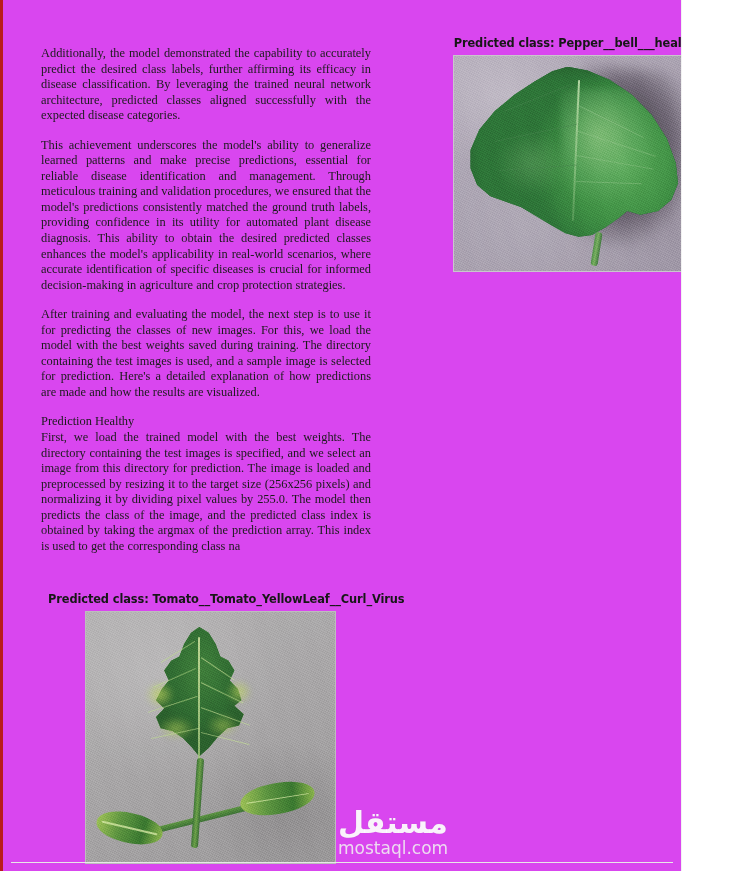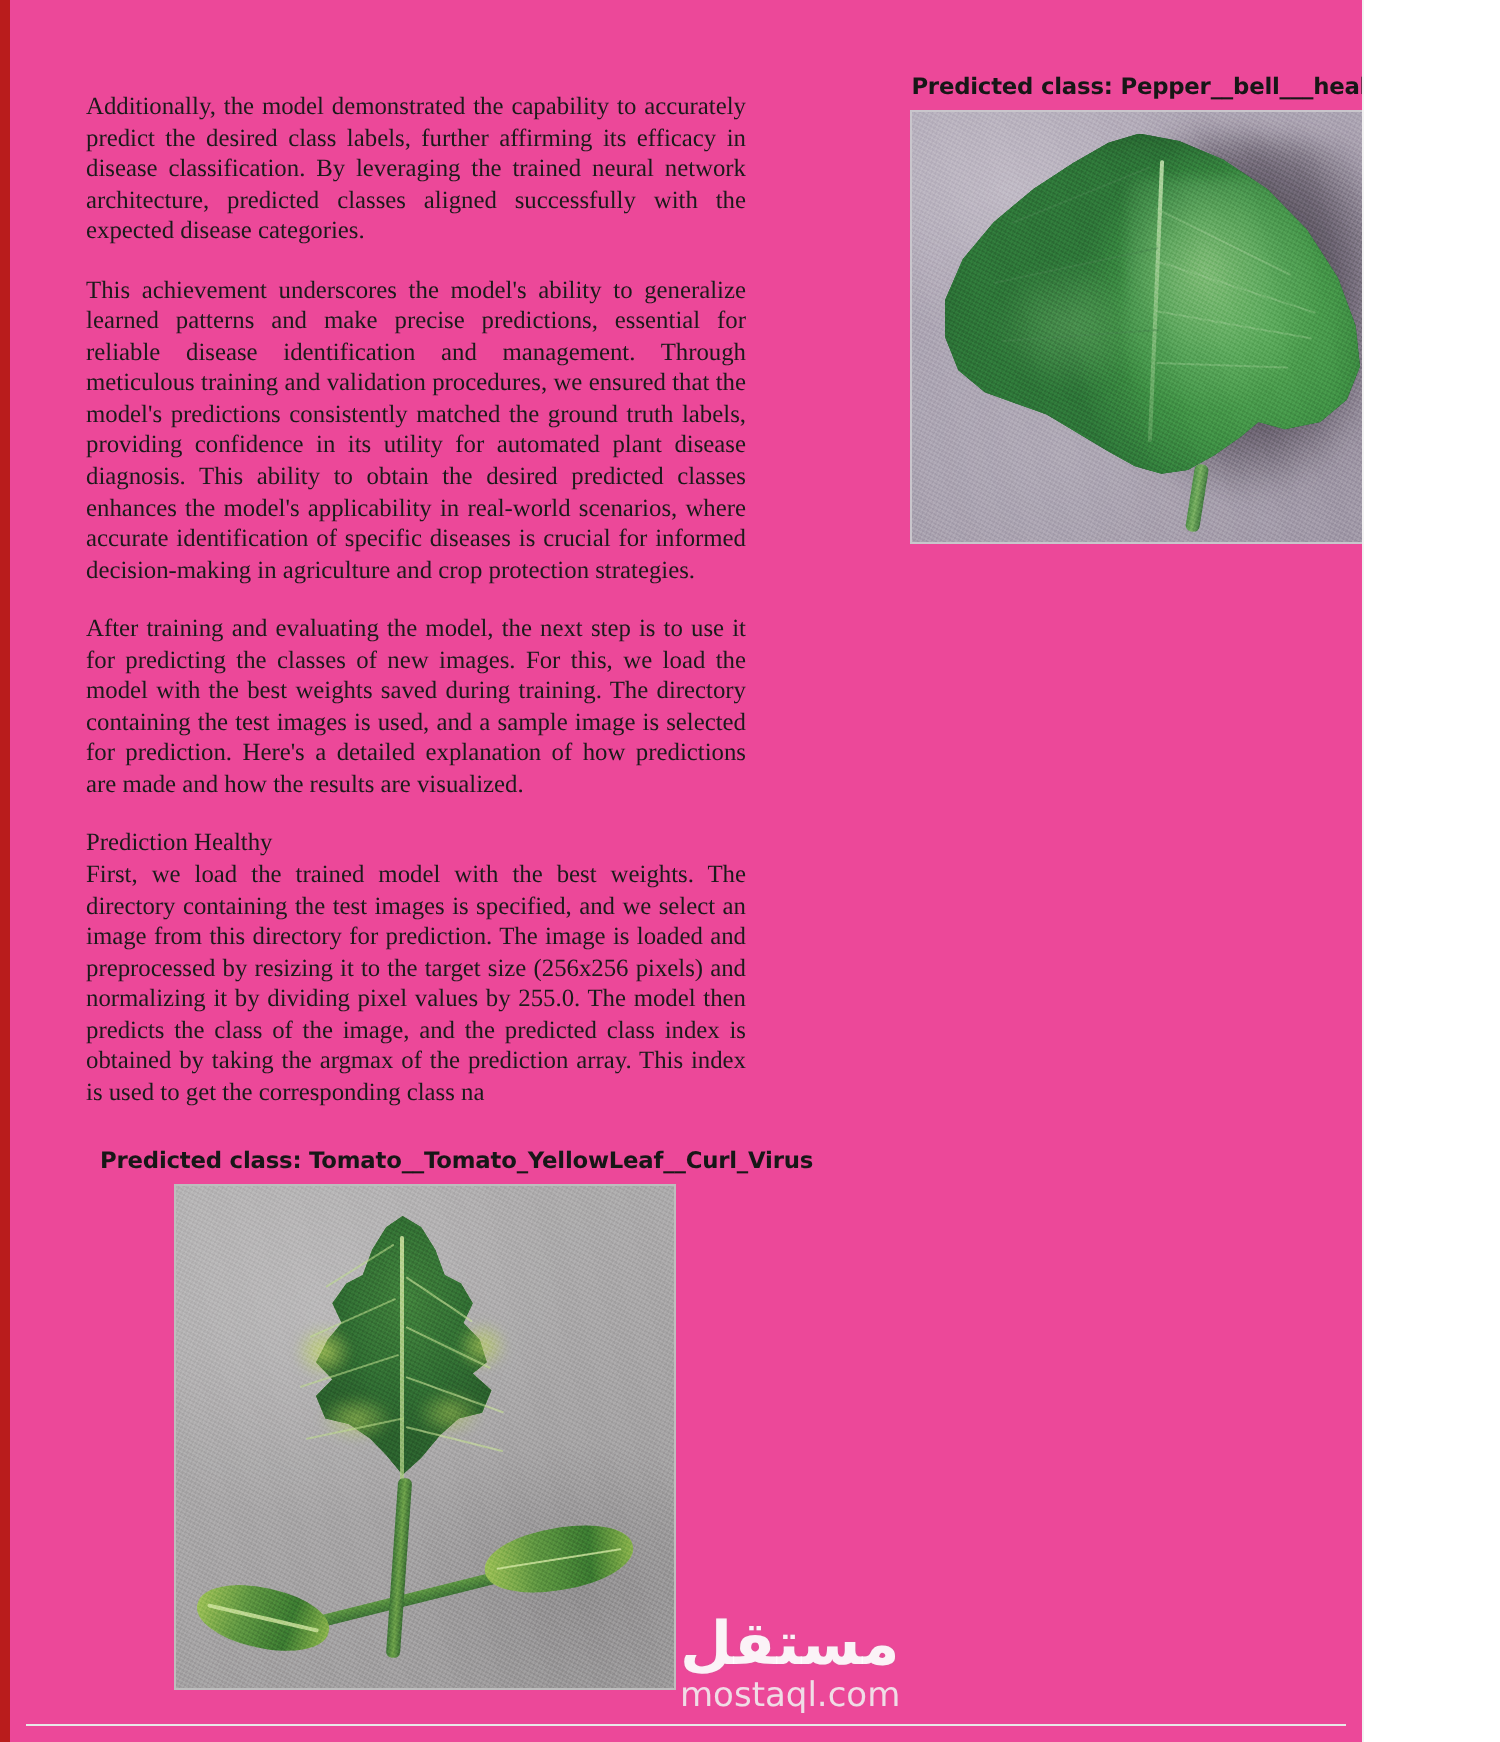--- a/index.html
+++ b/index.html
@@ -4,23 +4,23 @@
 <style>
   html, body {
     margin: 0;
     padding: 0;
     background: #ffffff;
   }
   .page {
     position: relative;
     width: 682px;
     height: 871px;
-    background: #ec4899;
+    background: #d946ef;
     overflow: hidden;
-    border-left: 5px solid #b91c1c;
+    border-left: 3px solid #b91c1c;
     border-right: 1px solid #f2f2f2;
     box-sizing: border-box;
   }
   .page-bottom-rule {
     position: absolute;
     left: 8px;
     right: 8px;
     bottom: 8px;
     height: 1px;
     background: #e8e8e8;
@@ -88,21 +88,21 @@
     overflow: hidden;
     border: 1px solid #c9c6cc;
     box-sizing: border-box;
   }
   .fig-top .fig-caption { margin-top: 19px; }
 
   
   .fig-bottom {
     position: absolute;
     left: 45px;
-    top: 573px;
+    top: 592px;
     width: 323px;
   }
   .fig-bottom .fig-title {
     text-align: left;
     margin-bottom: 5px;
   }
   .fig-bottom .img-frame {
     position: relative;
     margin-left: 37px;
     width: 251px;

